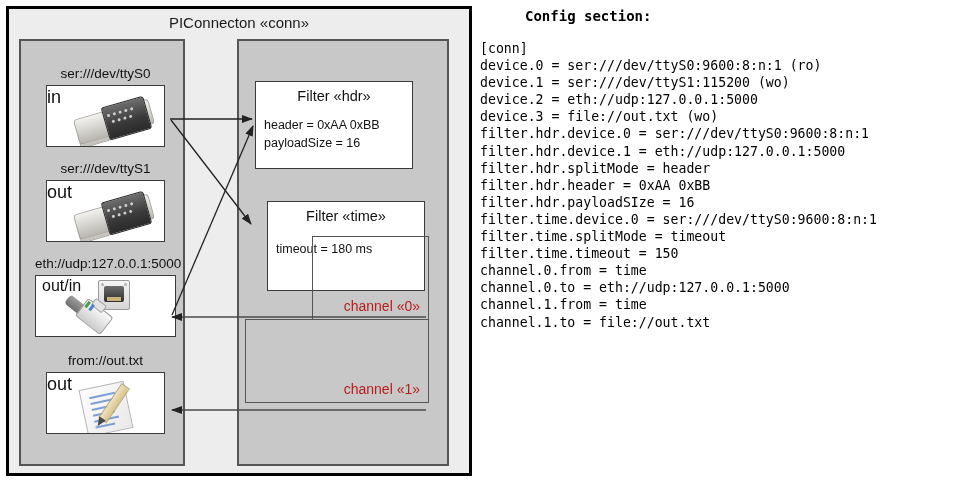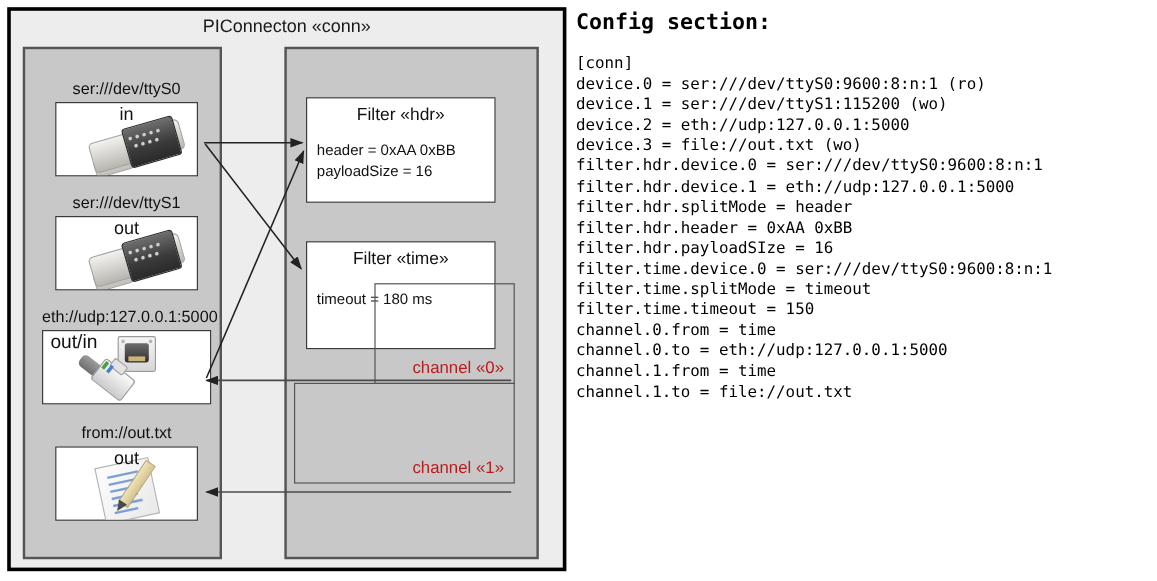--- a/index.html
+++ b/index.html
@@ -25,22 +25,22 @@
   .panel-title{position:absolute;left:0;top:7px;width:100%;
                text-align:center;font-size:15px;color:#1a1a1a;}
 
   
   .device{position:absolute;box-sizing:border-box;}
   .device-label{position:absolute;left:0;top:0;width:100%;text-align:center;
                 font-size:13.5px;color:#111;white-space:nowrap;}
   .device-box{position:absolute;left:0;top:19px;width:100%;height:62px;
               box-sizing:border-box;background:#fff;border:1.5px solid #3b3b3b;
               overflow:hidden;}
-  .device-io{position:absolute;top:1px;width:100%;text-align:center;
-             font-size:15px;color:#111;z-index:3;}
+  .device-io{position:absolute;top:1px;width:100%;text-align:left;
+             font-size:18px;color:#111;z-index:3;}
   .device-io.left{text-align:right;left:6px;width:auto;font-size:16px;}
 
   #dev-ttys0{left:25px;top:25px;width:119px;height:81px;}
   #dev-ttys1{left:25px;top:120px;width:119px;height:81px;padding-left:12px;}
   #dev-eth  {left:14px;top:215px;width:141px;height:81px;}
   #dev-file {left:25px;top:312px;width:119px;height:81px;}
   #dev-eth .device-box{width:141px;}
 
   
   .icon-wrap{position:absolute;inset:0;}
@@ -87,40 +87,40 @@
   .pencil{position:absolute;left:60px;top:8px;width:8px;height:50px;transform:rotate(34deg);}
   .pencil .wood{position:absolute;left:0;top:0;width:8px;height:40px;
         background:linear-gradient(90deg,#efe2bb,#d7c48e);border:1px solid #b9a87a;}
   .pencil .tip{position:absolute;left:0;top:40px;width:0;height:0;
         border-left:4px solid transparent;border-right:4px solid transparent;
         border-top:9px solid #4a4a4a;}
 
   
   .filter{position:absolute;box-sizing:border-box;background:#fff;border:1.5px solid #3b3b3b;}
   #filter-hdr {left:16px;top:40px;width:158px;height:88px;}
-  #filter-time{left:16px;top:160px;width:158px;height:90px;}
+  #filter-time{left:28px;top:160px;width:158px;height:90px;}
   .filter-title{position:absolute;left:0;top:6px;width:100%;text-align:center;
                 font-size:14.5px;color:#111;}
   .filter-prop{position:absolute;left:8px;font-size:12.5px;color:#111;white-space:nowrap;}
 
   
   .channel{position:absolute;box-sizing:border-box;border:1.5px solid #555;
            background:transparent;}
   #channel-0{left:73px;top:195px;width:117px;height:84px;border-bottom-width:1.5px;}
   #channel-1{left:6px;top:278px;width:184px;height:84px;}
   .channel-label{position:absolute;right:8px;bottom:5px;font-size:14px;color:#b91c1c;
                  white-space:nowrap;}
 
   
   #wires{position:absolute;left:0;top:0;width:466px;height:470px;pointer-events:none;}
 
   
   #config{position:absolute;left:480px;top:8px;width:480px;}
   .cfg-heading{font-family:"DejaVu Sans Mono","Liberation Mono",monospace;
-               font-size:18px;font-weight:bold;color:#000;letter-spacing:0px;}
+               font-size:14px;font-weight:bold;color:#000;letter-spacing:0px;margin-left:45px;}
   .cfg-lines{margin-top:16px;
              font-family:"DejaVu Sans Mono","Liberation Mono",monospace;
              font-size:13.2px;line-height:17.1px;color:#000;white-space:pre;}
   .cfg-line{white-space:pre;}
 </style>
 </head>
 <body>
 
 <div id="root">
 

